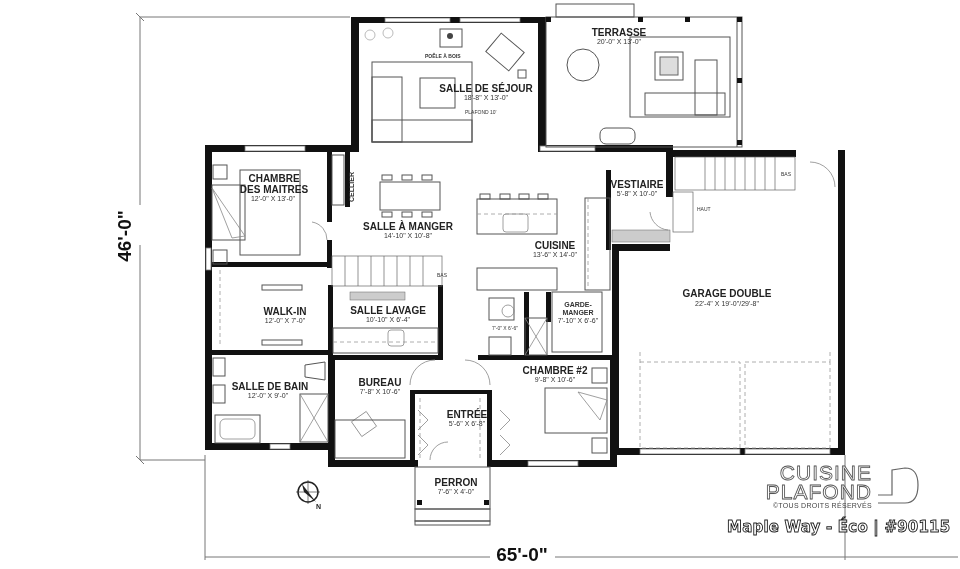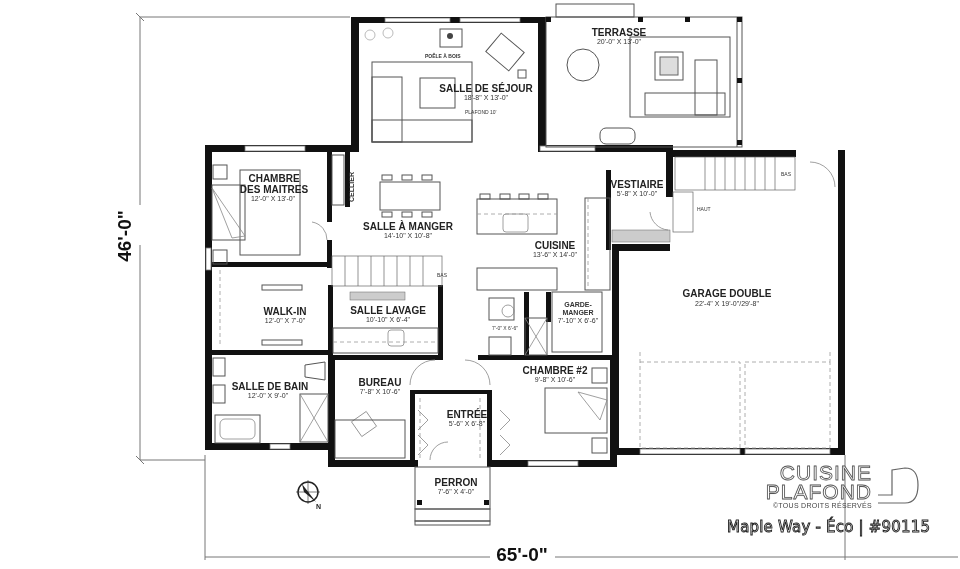--- a/index.html
+++ b/index.html
@@ -13,21 +13,21 @@
   .room{font-family:"Liberation Sans",sans-serif;font-weight:bold;font-size:10px;fill:#222;text-anchor:middle;}
   .size{font-family:"Liberation Sans",sans-serif;font-size:7px;fill:#333;text-anchor:middle;}
   .small{font-family:"Liberation Sans",sans-serif;font-size:5px;fill:#333;}
   .big{font-family:"Liberation Sans",sans-serif;font-weight:bold;font-size:19px;fill:#111;text-anchor:middle;}
   .win{fill:#fff;stroke:#777;stroke-width:0.8;}
   .stair{fill:none;stroke:#666;stroke-width:0.7;}
   .brand{position:absolute;right:48px;top:463px;text-align:right;color:#fff;}
   .brand .l1,.brand .l2{font-family:"Liberation Sans",sans-serif;font-size:21px;letter-spacing:1px;line-height:19px;color:#fff;
      -webkit-text-stroke:0.8px #555;text-shadow:0 0 1px #888;}
   .brand .l3{font-family:"Liberation Sans",sans-serif;font-size:7px;color:#444;margin-top:1px;letter-spacing:0.3px;}
-  .plan-title{position:absolute;left:727px;top:518px;font-family:"DejaVu Sans",sans-serif;font-size:15px;font-weight:normal;color:#fff;
+  .plan-title{position:absolute;left:727px;top:518px;font-family:"DejaVu Sans",sans-serif;font-size:15px;font-weight:bold;color:#fff;
      -webkit-text-stroke:0.9px #222;letter-spacing:0.2px;}
 </style>
 </head>
 <body>
 
 <svg width="960" height="569" viewBox="0 0 960 569">
 
   <g>
     <line class="dim" x1="140" y1="17" x2="350" y2="17"></line>
     <line class="dim" x1="140" y1="460" x2="205" y2="460"></line>

